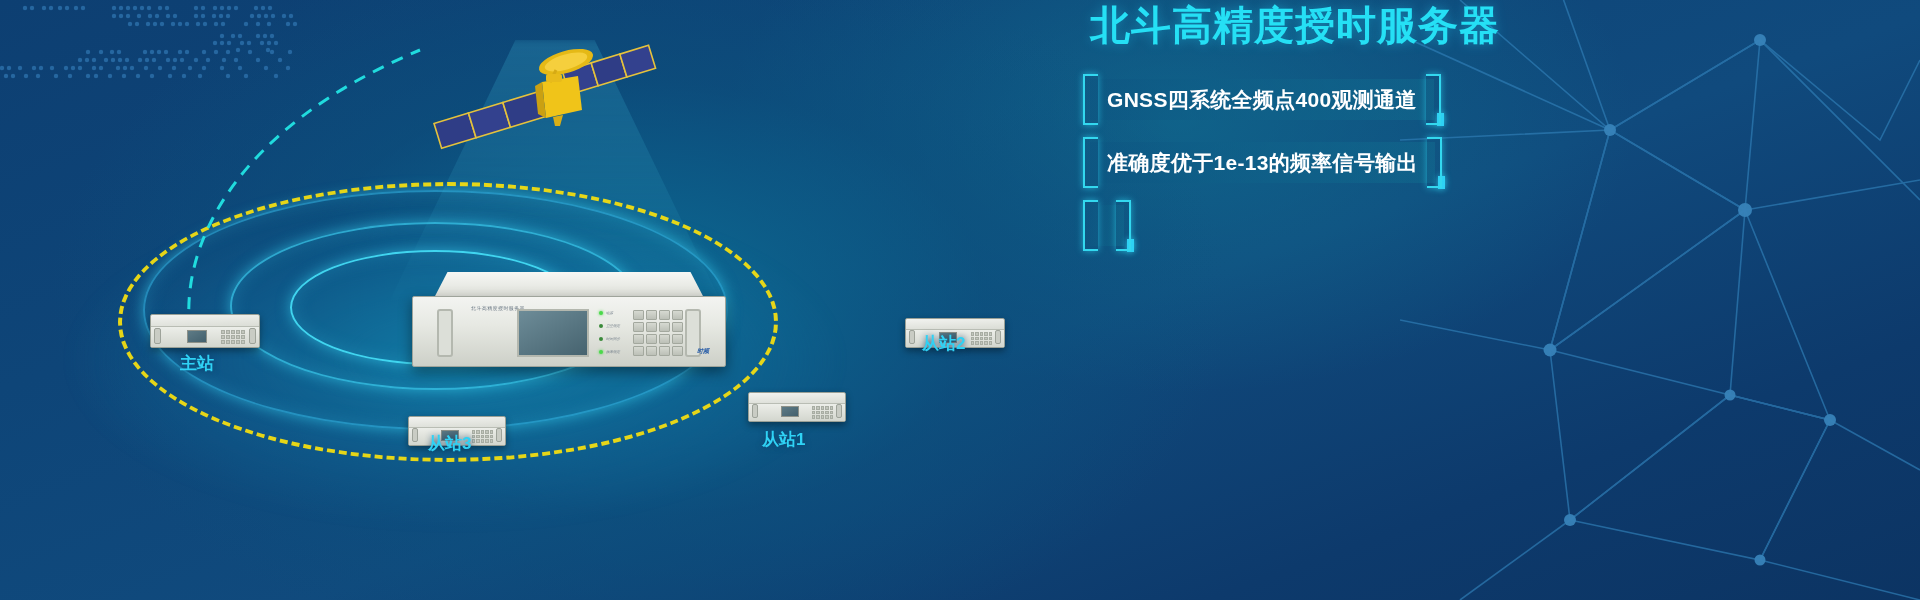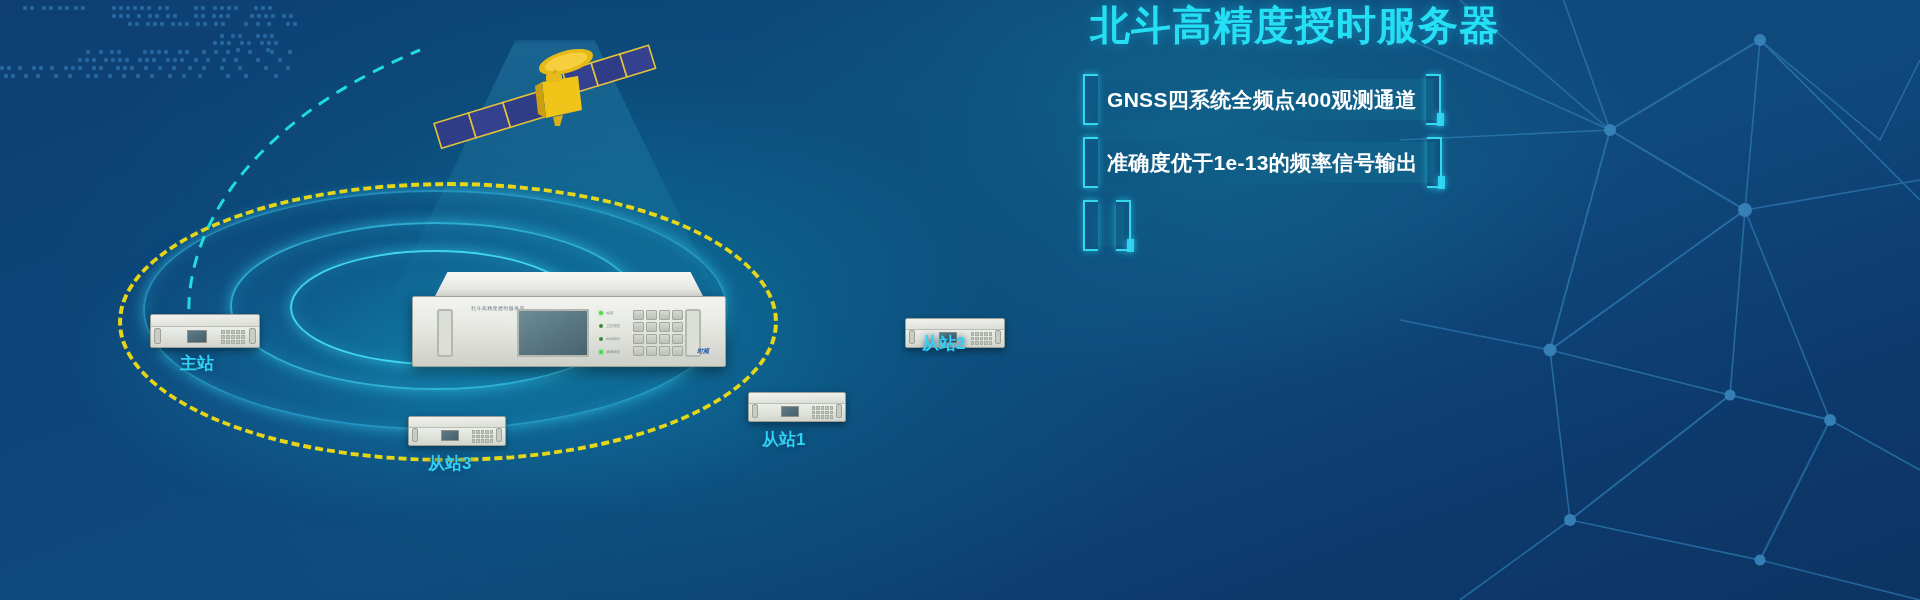--- a/index.html
+++ b/index.html
@@ -482,21 +482,21 @@
             <i></i>
             <i></i>
           <i></i>
             <i></i>
             <i></i>
             <i></i>
             <i></i>
         </div>
       </div>
     </div>
-    <div class="node-label" style="left:428px; top:452px;">从站3</div>
+    <div class="node-label" style="left:428px; top:432px;">从站3</div>
 
     <div class="device" style="left:748px; top:392px; width:98px; height:30px;">
       <div class="chassis">
         <div class="face"></div>
         <div class="handle" style="left:3px; top:11px; width:6px; height:14px;"></div>
         <div class="handle" style="right:3px; top:11px; width:6px; height:14px;"></div>
         <div class="lcd" style="left:32px; top:13px; width:18px; height:11px;"></div>
         <div class="keys" style="right:12px; top:13px; grid-template-columns:repeat(5,3.5px); grid-auto-rows:3.5px;">
           <i></i>
             <i></i>

